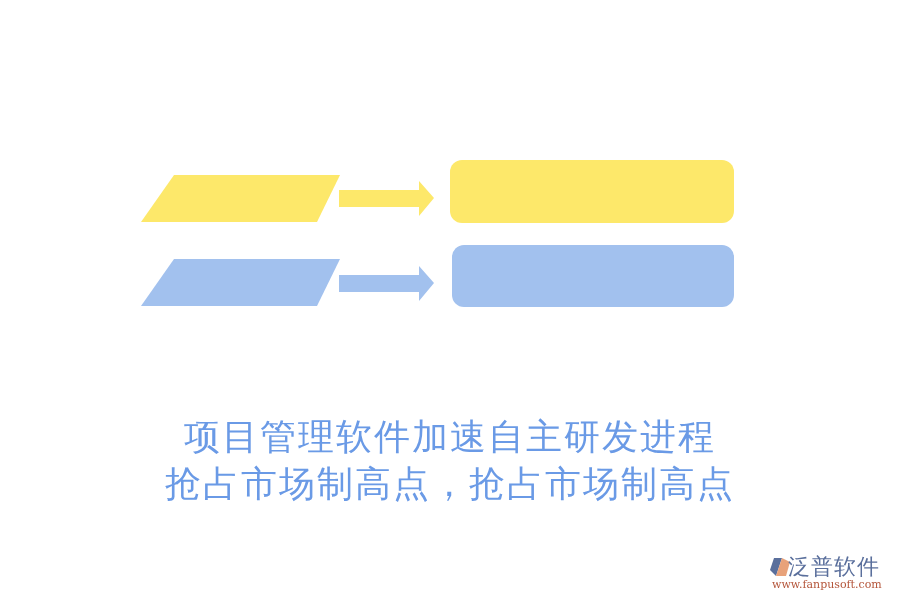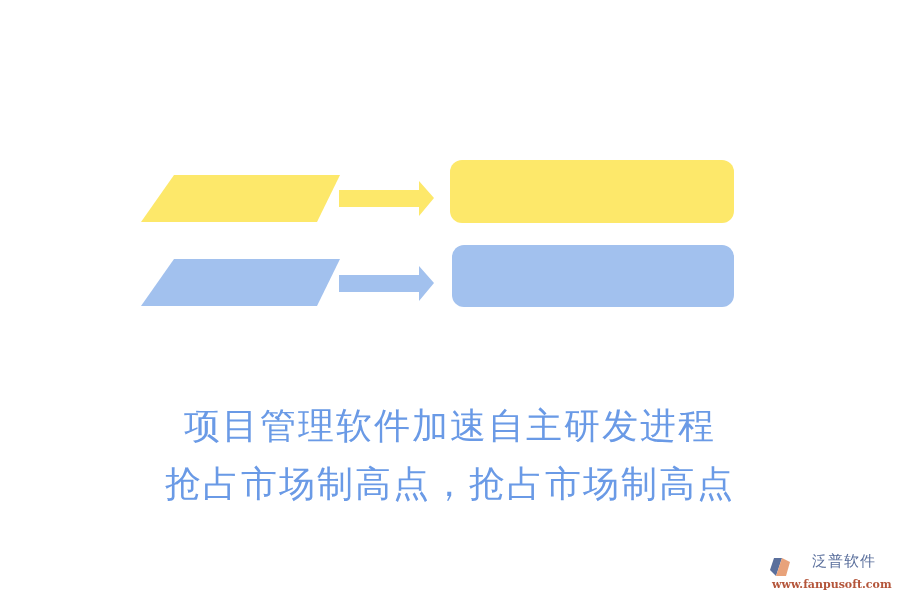--- a/index.html
+++ b/index.html
@@ -9,27 +9,26 @@
   }
   .shape { position: absolute; }
   .caption {
     position: absolute; left: 0; width: 900px; text-align: center;
     font-size: 36px; letter-spacing: 2px; color: #6a9ae6;
     font-family: "DejaVu Sans", sans-serif;
   }
   .logo { position: absolute; left: 768px; top: 552px; width: 128px; height: 40px; }
   .logo-icon { position: absolute; left: 0; top: 4px; width: 24px; height: 22px; }
   .logo-name {
-    position: absolute; left: 44px; top: 0; font-size: 15px; color: #5a6f9c;
+    position: absolute; left: 20px; top: 0; font-size: 22px; color: #5a6f9c;
     font-family: "DejaVu Sans", sans-serif; letter-spacing: 1px;
   }
   .logo-url {
     position: absolute; left: 4px; top: 26px; font-size: 11px; color: #b4553a;
     font-family: "DejaVu Serif", serif;
-    font-weight: bold;
   }
 </style>
 </head>
 <body>
 
 <svg class="shape" style="left:140px;top:173px" width="200" height="50">
   <polygon points="34,2 200,2 177,49 1,49" fill="#fde86a"></polygon>
 </svg>
 <svg class="shape" style="left:334px;top:180px" width="120" height="40">
   <polygon points="5,10 85,10 85,1 100,18 85,36 85,27 5,27" fill="#fde86a"></polygon>
@@ -37,21 +36,21 @@
 <div class="shape" style="left:450px;top:160px;width:284px;height:63px;background:#fde86a;border-radius:12px;"></div>
 
 <svg class="shape" style="left:140px;top:257px" width="200" height="50">
   <polygon points="34,2 200,2 177,49 1,49" fill="#a2c1ee"></polygon>
 </svg>
 <svg class="shape" style="left:334px;top:265px" width="120" height="40">
   <polygon points="5,10 85,10 85,1 100,18 85,36 85,27 5,27" fill="#a2c1ee"></polygon>
 </svg>
 <div class="shape" style="left:452px;top:245px;width:282px;height:62px;background:#a2c1ee;border-radius:12px;"></div>
 
-<div class="caption" style="top:402px;">项目管理软件加速自主研发进程</div>
+<div class="caption" style="top:413px;">项目管理软件加速自主研发进程</div>
 <div class="caption" style="top:460px;">抢占市场制高点，抢占市场制高点</div>
 
 <div class="logo">
   <svg class="logo-icon" viewBox="0 0 24 22" width="24" height="22">
     <polygon points="6,2 14,2 8,20 2,14" fill="#5a6f9c"></polygon>
     <polygon points="14,2 22,6 18,20 8,20" fill="#e8a27a"></polygon>
   </svg>
   <span class="logo-name">泛普软件</span>
   <span class="logo-url">www.fanpusoft.com</span>
 </div>

